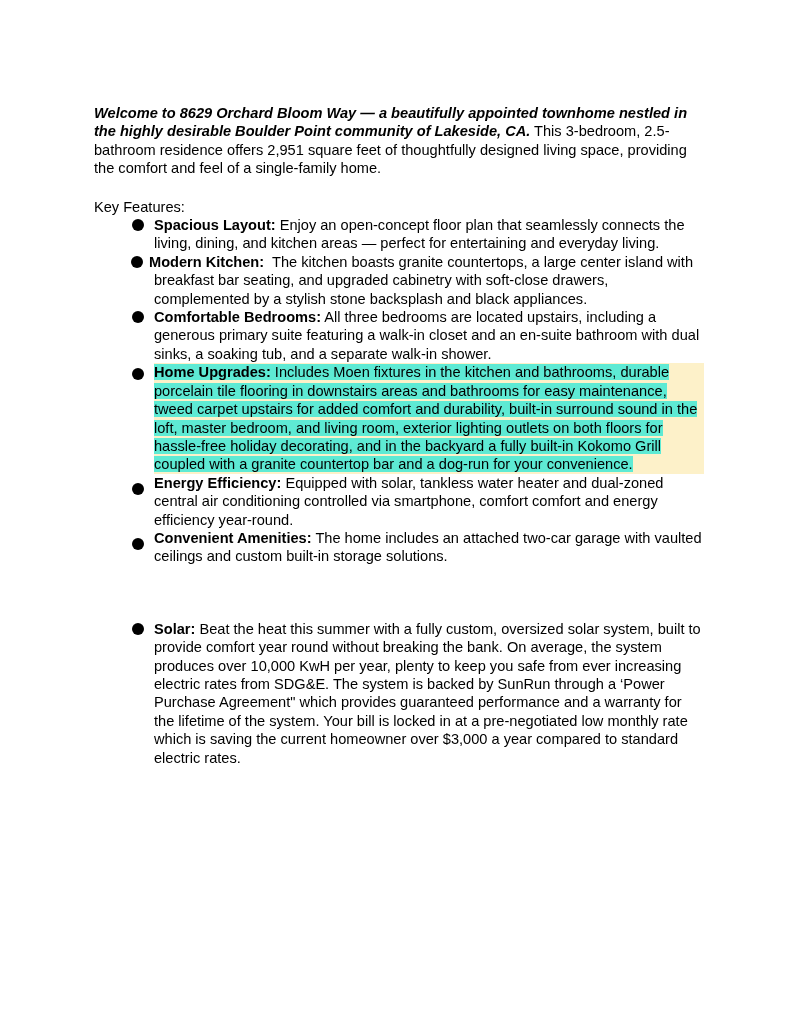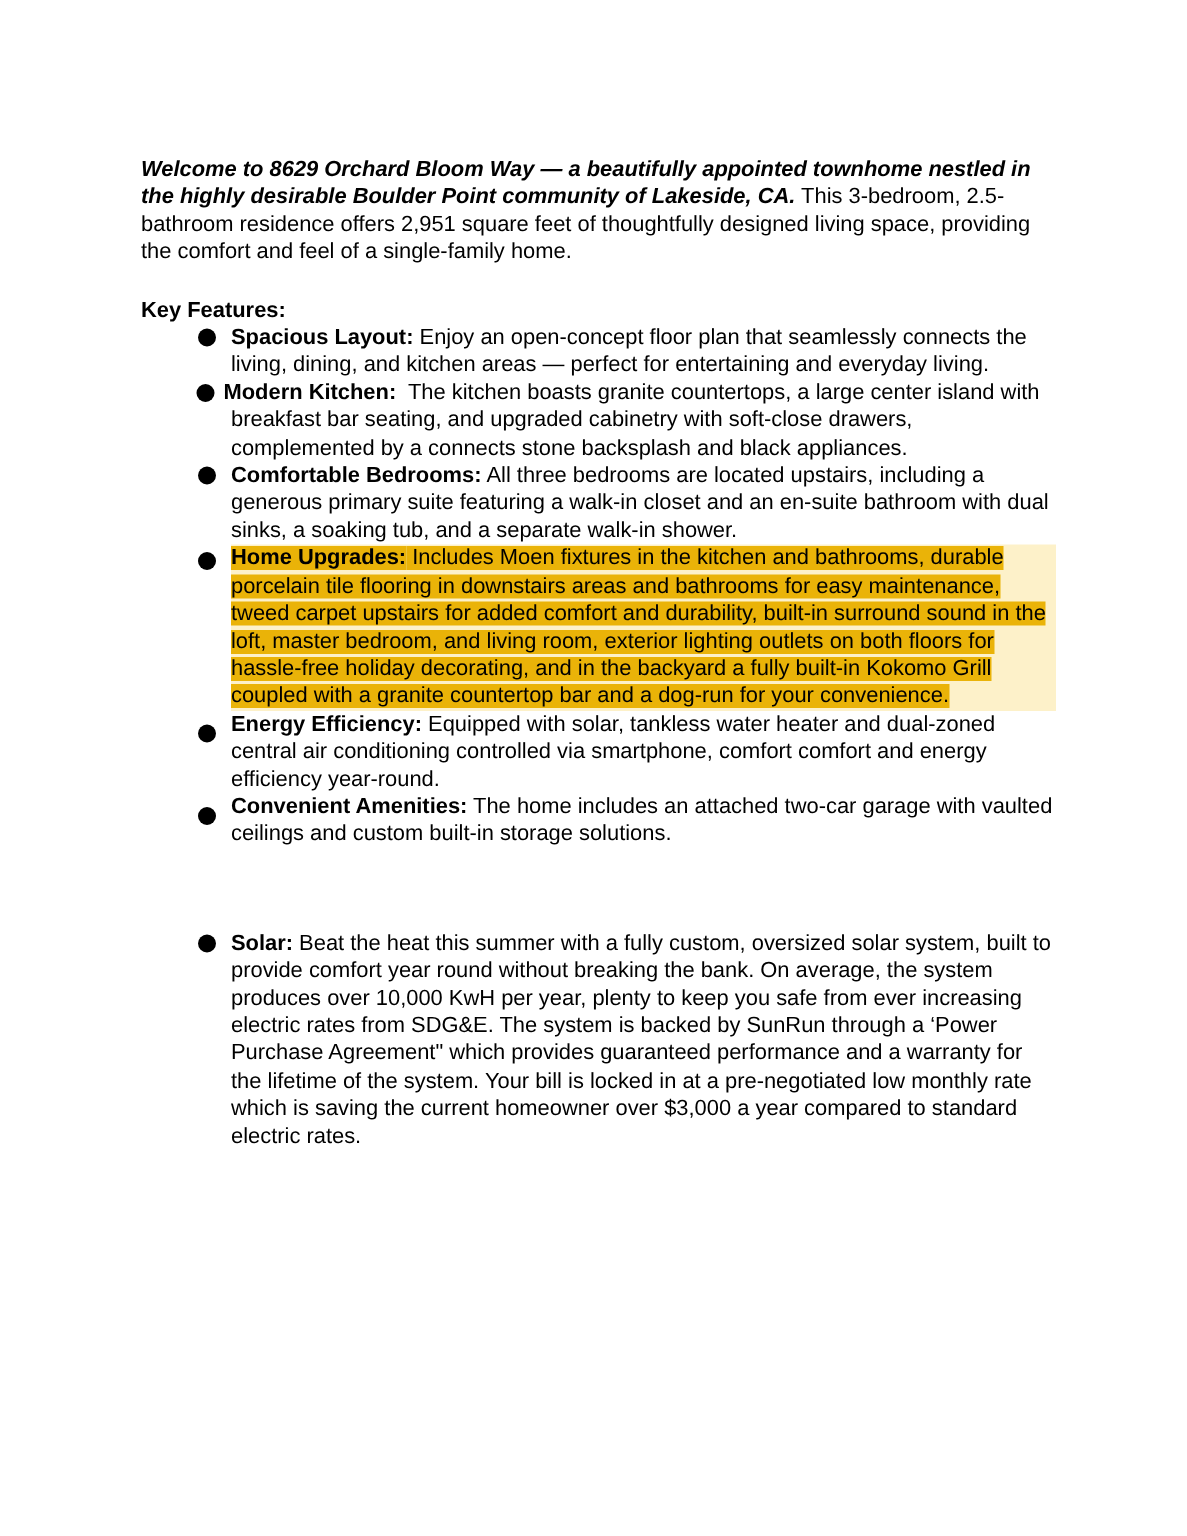--- a/index.html
+++ b/index.html
@@ -1,45 +1,45 @@
 <!DOCTYPE html>
 <html><head>
 <meta charset="utf-8">
 <style>
   html, body { margin: 0; padding: 0; background: #ffffff; }
   body { width: 791px; height: 1024px; position: relative; overflow: hidden;
          font-family: "Liberation Sans", sans-serif; color: #000; font-size: 14.6px; }
   .page { position: absolute; left: 94px; top: 104px; width: 610px; }
   .intro { line-height: 18.4px; margin: 0; }
   .intro b { font-weight: bold; font-style: italic; }
-  .kf { font-weight: bold; margin: 20px 0 0 0; line-height: 18.4px; }
+  .kf { font-weight: normal; margin: 20px 0 0 0; line-height: 18.4px; }
   ul { list-style: none; margin: 0; padding: 0; }
   .item { position: relative; padding-left: 60px; line-height: 18.4px; }
   .item .dot { position: absolute; width: 12px; height: 12px; border-radius: 50%; background: #000; }
   .item .body { display: block; }
   .item .lbl { font-weight: bold; }
   .hl .body { background: #fdf1c9; box-decoration-break: clone; -webkit-box-decoration-break: clone; }
-  .hl .body span { background: #eab308; text-align: right; }
+  .hl .body span { background: #5eead4; text-align: right; }
 </style>
 </head>
 <body>
 
 <div class="page">
   <p class="intro"><b>Welcome to 8629 Orchard Bloom Way — a beautifully appointed townhome nestled in the highly desirable Boulder Point community of Lakeside, CA.</b><span> This 3-bedroom, 2.5-bathroom residence offers 2,951 square feet of thoughtfully designed living space, providing the comfort and feel of a single-family home.</span></p>
 
   <p class="kf">Key Features:</p>
 
   <ul style="">
     <li class="item">
       <span class="dot" style="left:38px;top:3px;"></span>
       <span class="body"><span class="lbl">Spacious Layout:</span><span> Enjoy an open-concept floor plan that seamlessly connects the living, dining, and kitchen areas — perfect for entertaining and everyday living.</span></span>
     </li>
     <li class="item">
       <span class="dot" style="left:37px;top:3px;"></span>
-      <span class="body" style="text-indent:-5px;"><span class="lbl">Modern Kitchen:</span><span style="white-space:pre-wrap;">  The kitchen boasts granite countertops, a large center island with breakfast bar seating, and upgraded cabinetry with soft-close drawers, complemented by a connects stone backsplash and black appliances.</span></span>
+      <span class="body" style="text-indent:-5px;"><span class="lbl">Modern Kitchen:</span><span style="white-space:pre-wrap;">  The kitchen boasts granite countertops, a large center island with breakfast bar seating, and upgraded cabinetry with soft-close drawers, complemented by a stylish stone backsplash and black appliances.</span></span>
     </li>
     <li class="item">
       <span class="dot" style="left:38px;top:3px;"></span>
       <span class="body"><span class="lbl">Comfortable Bedrooms:</span><span> All three bedrooms are located upstairs, including a generous primary suite featuring a walk-in closet and an en-suite bathroom with dual sinks, a soaking tub, and a separate walk-in shower.</span></span>
     </li>
     <li class="item hl">
       <span class="dot" style="left:38px;top:5px;"></span>
       <span class="body"><span class="lbl">Home Upgrades:</span><span> Includes Moen fixtures in the kitchen and bathrooms, durable porcelain tile flooring in downstairs areas and bathrooms for easy maintenance, tweed carpet upstairs for added comfort and durability, built-in surround sound in the loft, master bedroom, and living room, exterior lighting outlets on both floors for hassle-free holiday decorating, and in the backyard a fully built-in Kokomo Grill coupled with a granite countertop bar and a dog-run for your convenience.</span></span>
     </li>
     <li class="item">

